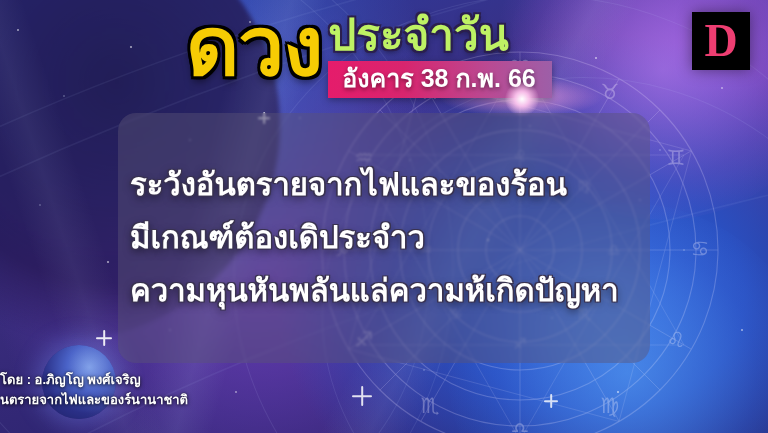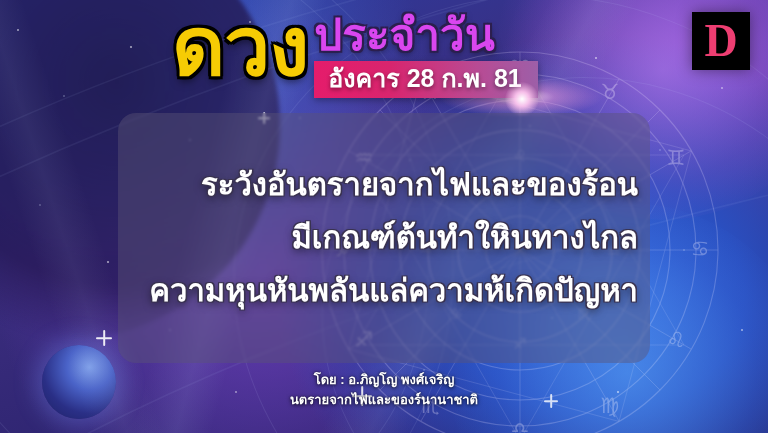--- a/index.html
+++ b/index.html
@@ -89,33 +89,33 @@
   .sparkle::after{height:100%;width:1.6px;}
 
   
   .wheel{
     position:absolute;left:318px;top:48px;width:404px;height:404px;
     opacity:.42;mix-blend-mode:screen;
   }
 
   
   .header{position:absolute;left:0;top:0;width:768px;height:112px;}
-  .title-row{position:absolute;left:172px;top:6px;display:flex;align-items:flex-start;}
+  .title-row{position:absolute;left:186px;top:6px;display:flex;align-items:flex-start;}
   .title-duang{
     font-size:82px;line-height:.96;font-weight:700;color:#F6CC04;
     letter-spacing:-1px;
     text-shadow:
       -2.6px -2.6px 0 #000, 2.6px -2.6px 0 #000, -2.6px 2.6px 0 #000, 2.6px 2.6px 0 #000,
       0 -3px 0 #000, 0 3px 0 #000, -3px 0 0 #000, 3px 0 0 #000,
       0 5px 9px rgba(0,0,0,.55);
     padding-top:2px;
   }
   .title-right{margin-left:6px;padding-top:6px;}
   .title-prajam{
-    font-size:44px;line-height:1.04;font-weight:700;color:#d946ef;
+    font-size:44px;line-height:1.04;font-weight:700;color:#bef264;
     text-shadow:
       -2px -2px 0 #2b1f4e, 2px -2px 0 #2b1f4e, -2px 2px 0 #2b1f4e, 2px 2px 0 #2b1f4e,
       0 3px 7px rgba(0,0,0,.55);
     white-space:nowrap;
   }
   .date-badge{
     display:inline-block;margin-top:3px;padding:4px 16px 6px 14px;
     background:linear-gradient(90deg,#E51C6B 0%,#D8256E 34%,#B94A93 72%,#9D5FA8 100%);
     color:#ffffff;font-size:25px;font-weight:700;line-height:1.08;white-space:nowrap;
     text-shadow:0 2px 4px rgba(0,0,0,.45);
@@ -145,34 +145,34 @@
 
   
   .panel{
     position:absolute;left:118px;top:113px;width:532px;height:250px;
     background:rgba(92,84,118,.44);
     border-radius:18px;
     backdrop-filter:blur(1px);
   }
   .panel-inner{
     position:absolute;inset:0;display:flex;flex-direction:column;
-    align-items:flex-end;justify-content:center;gap:19px;padding:4px 12px;
+    align-items:flex-start;justify-content:center;gap:19px;padding:4px 12px;
   }
   .fortune-line{
     font-size:31px;font-weight:700;color:#ffffff;line-height:1.1;
     text-align:center;white-space:nowrap;
     text-shadow:
       -1.4px -1.4px 0 #3a3350, 1.4px -1.4px 0 #3a3350,
       -1.4px 1.4px 0 #3a3350, 1.4px 1.4px 0 #3a3350,
       0 3px 8px rgba(0,0,0,.55);
   }
 
   
   .footer{
-    position:absolute;left:0;top:370px;width:768px;text-align:center;
+    position:absolute;left:0;top:370px;width:768px;text-align:left;
   }
   .footer-line{
     font-size:13px;font-weight:700;color:#ffffff;line-height:1.55;
     text-shadow:0 1px 4px rgba(0,0,0,.75), 0 0 2px rgba(0,0,0,.6);
   }
 </style>
 </head>
 <body>
 
 <div class="stage">
@@ -255,35 +255,35 @@
   <div class="sparkle" style="left:544px;top:394px;width:14px;height:14px;opacity:.8;"></div>
   <div class="sparkle" style="left:258px;top:112px;width:12px;height:12px;opacity:.7;"></div>
 
   <div class="header">
     <div class="flare"></div>
 
     <div class="title-row">
       <div class="title-duang">ดวง</div>
       <div class="title-right">
         <div class="title-prajam">ประจำวัน</div>
-        <div class="date-badge">อังคาร 28 ก.พ. 81</div>
+        <div class="date-badge">อังคาร 38 ก.พ. 66</div>
       </div>
     </div>
 
     <div class="flare-core"></div>
 
     <div class="logo">
       <span class="logo-d">D</span>
     </div>
   </div>
 
   <div class="panel">
     <div class="panel-inner">
       <div class="fortune-line">ระวังอันตรายจากไฟและของร้อน</div>
-      <div class="fortune-line">มีเกณฑ์ต้นทำใหินทางไกล</div>
+      <div class="fortune-line">มีเกณฑ์ต้องเดิประจำว</div>
       <div class="fortune-line">ความหุนหันพลันแล่ความห้เกิดปัญหา</div>
     </div>
   </div>
 
   <div class="footer">
     <div class="footer-line">โดย : อ.ภิญโญ พงศ์เจริญ</div>
     <div class="footer-line">นตรายจากไฟและของร์นานาชาติ</div>
   </div>
 
 </div>

